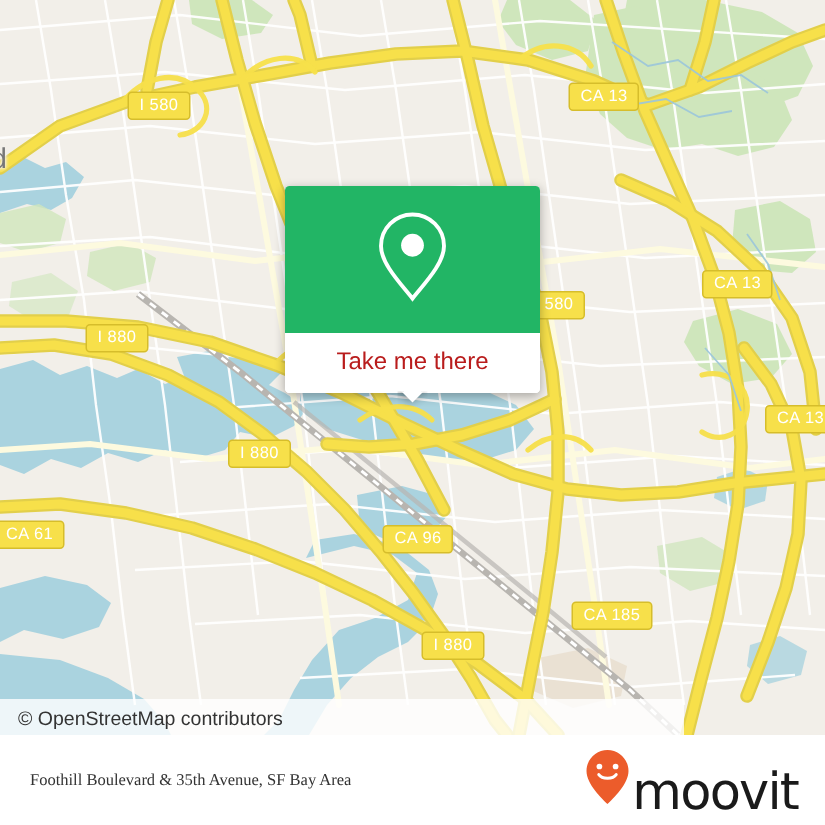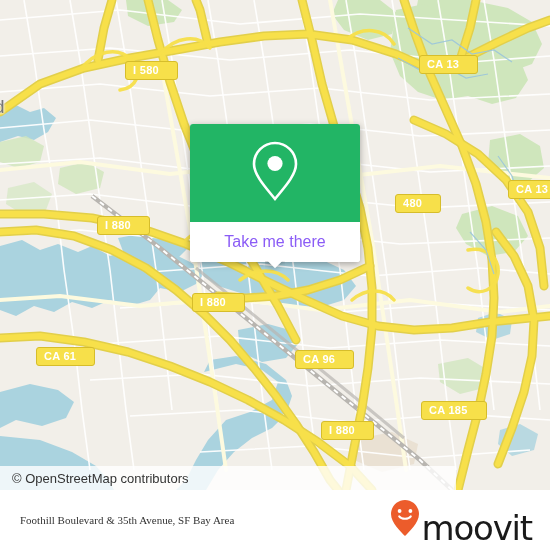--- a/index.html
+++ b/index.html
@@ -40,29 +40,28 @@
   }
 
   
   .shield {
     position: absolute;
     background: #f7e04a;
     border: 1px solid #d6bd2b;
     border-radius: 3px;
     color: #ffffff;
     font-size: 11px;
-    font-weight: bold;
+    font-weight: normal;
     font-family: "Liberation Sans", sans-serif;
     letter-spacing: .3px;
-    padding: 2px 18px 3px 7px;
+    padding: 2px 7px 3px 7px;
     line-height: 12px;
     white-space: nowrap;
     text-align: center;
     box-sizing: border-box;
-    margin-left: 40px;
   }
 
   
   #popup {
     position: absolute;
     left: 190px;
     top: 124px;
     width: 170px;
     border-radius: 3px;
     box-shadow: 0 2px 7px rgba(0,0,0,0.32);
@@ -77,21 +76,21 @@
     align-items: center;
     justify-content: center;
   }
   #popup-action {
     height: 40px;
     background: #ffffff;
     border-radius: 0 0 3px 3px;
     display: flex;
     align-items: center;
     justify-content: center;
-    color: #8b5cf6;
+    color: #b91c1c;
     font-size: 16px;
     font-family: "Liberation Sans", sans-serif;
     cursor: pointer;
   }
   #popup-tail {
     position: absolute;
     left: 50%;
     bottom: -9px;
     margin-left: -10px;
     width: 20px;
@@ -313,21 +312,21 @@
         <path d="M498,156 L512,176 L520,200"></path>
         <path d="M470,232 L486,250 L494,274"></path>
       </g>
     </svg>
 
     <div class="city-label" style="left:-6px; top:96px;">d</div>
 
     <div class="shield" style="left:85px;  top:61px;">I 580</div>
     <div class="shield" style="left:379px; top:55px;">CA 13</div>
     <div class="shield" style="left:468px; top:180px;">CA 13</div>
-    <div class="shield" style="left:355px; top:194px;">480</div>
+    <div class="shield" style="left:355px; top:194px;">580</div>
     <div class="shield" style="left:510px; top:270px;">CA 13</div>
     <div class="shield" style="left:57px;  top:216px;">I 880</div>
     <div class="shield" style="left:152px; top:293px;">I 880</div>
     <div class="shield" style="left:-4px;  top:347px;">CA 61</div>
     <div class="shield" style="left:255px; top:350px;">CA 96</div>
     <div class="shield" style="left:381px; top:401px;">CA 185</div>
     <div class="shield" style="left:281px; top:421px;">I 880</div>
 
     <div id="popup">
       <div id="popup-header">

